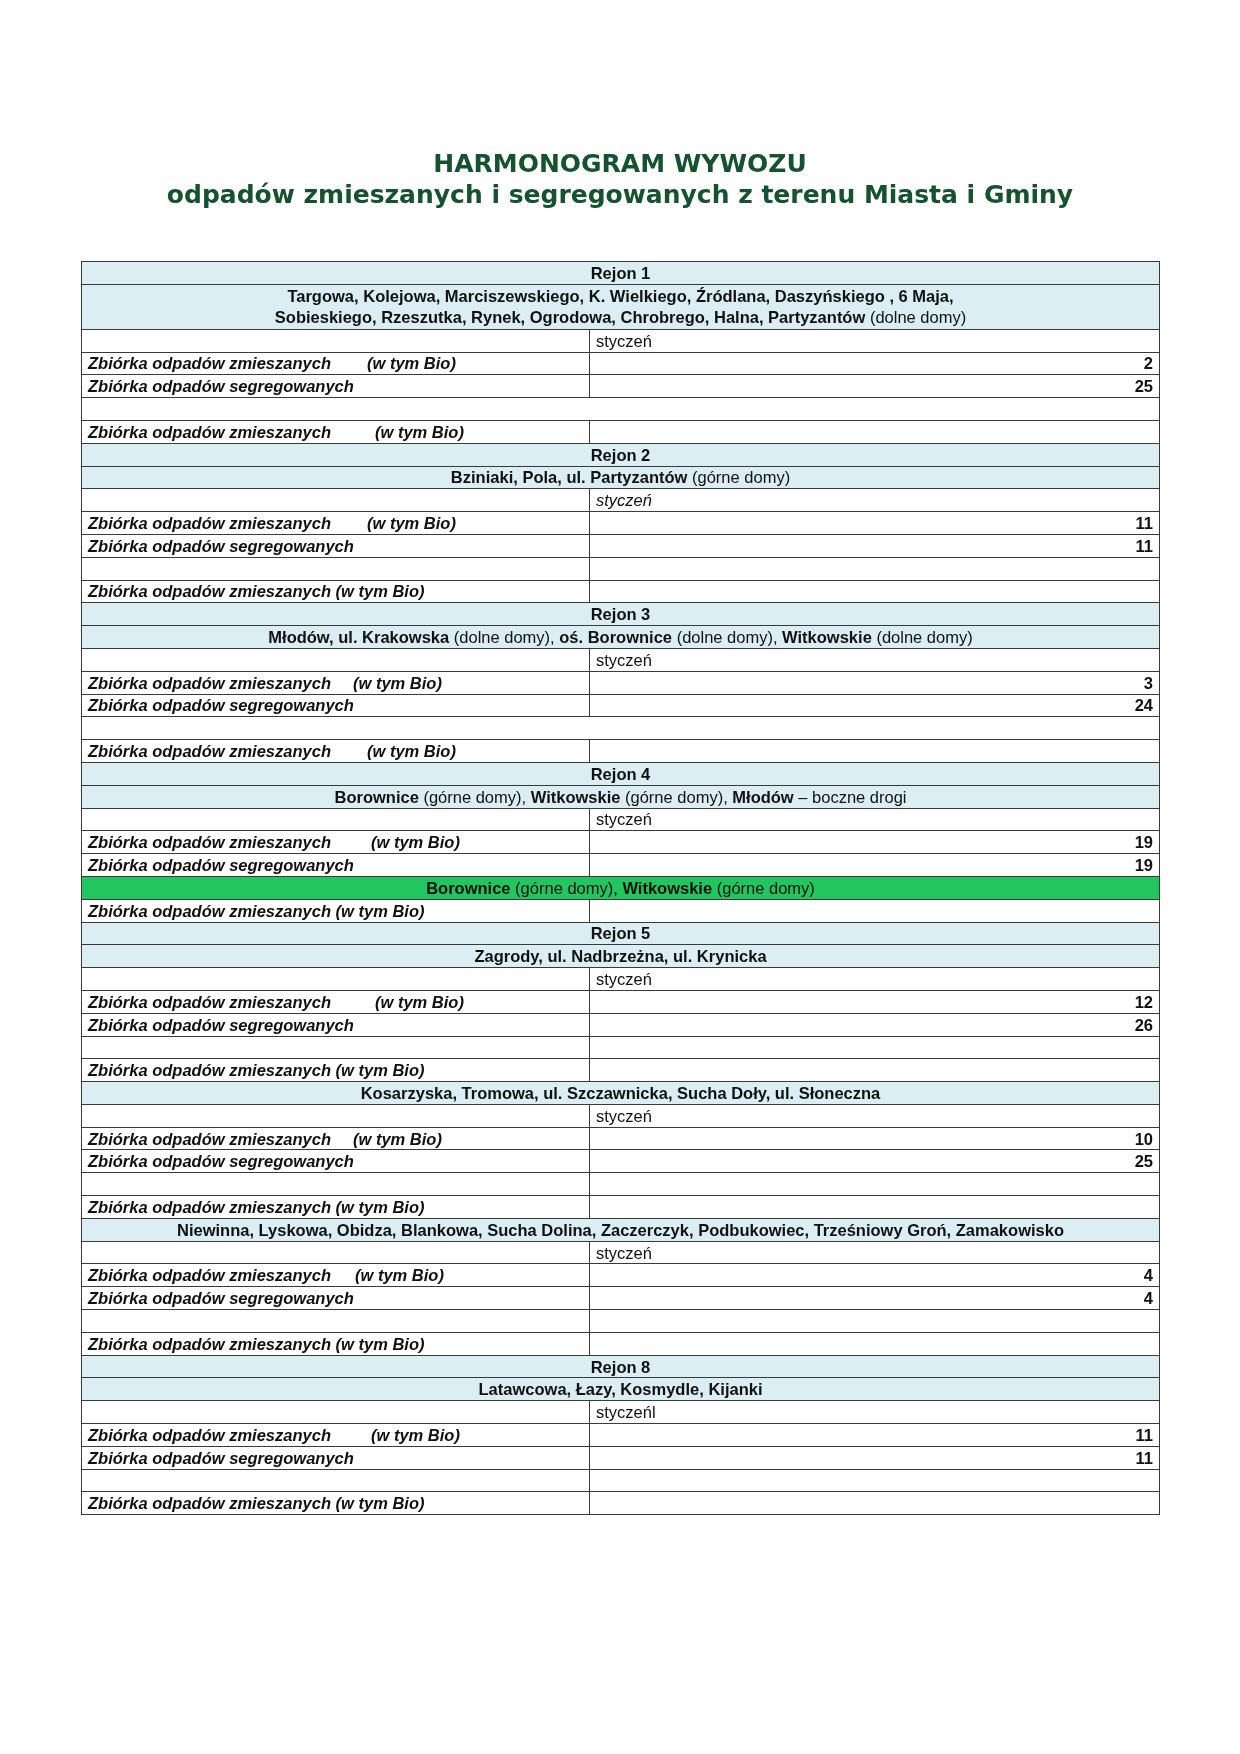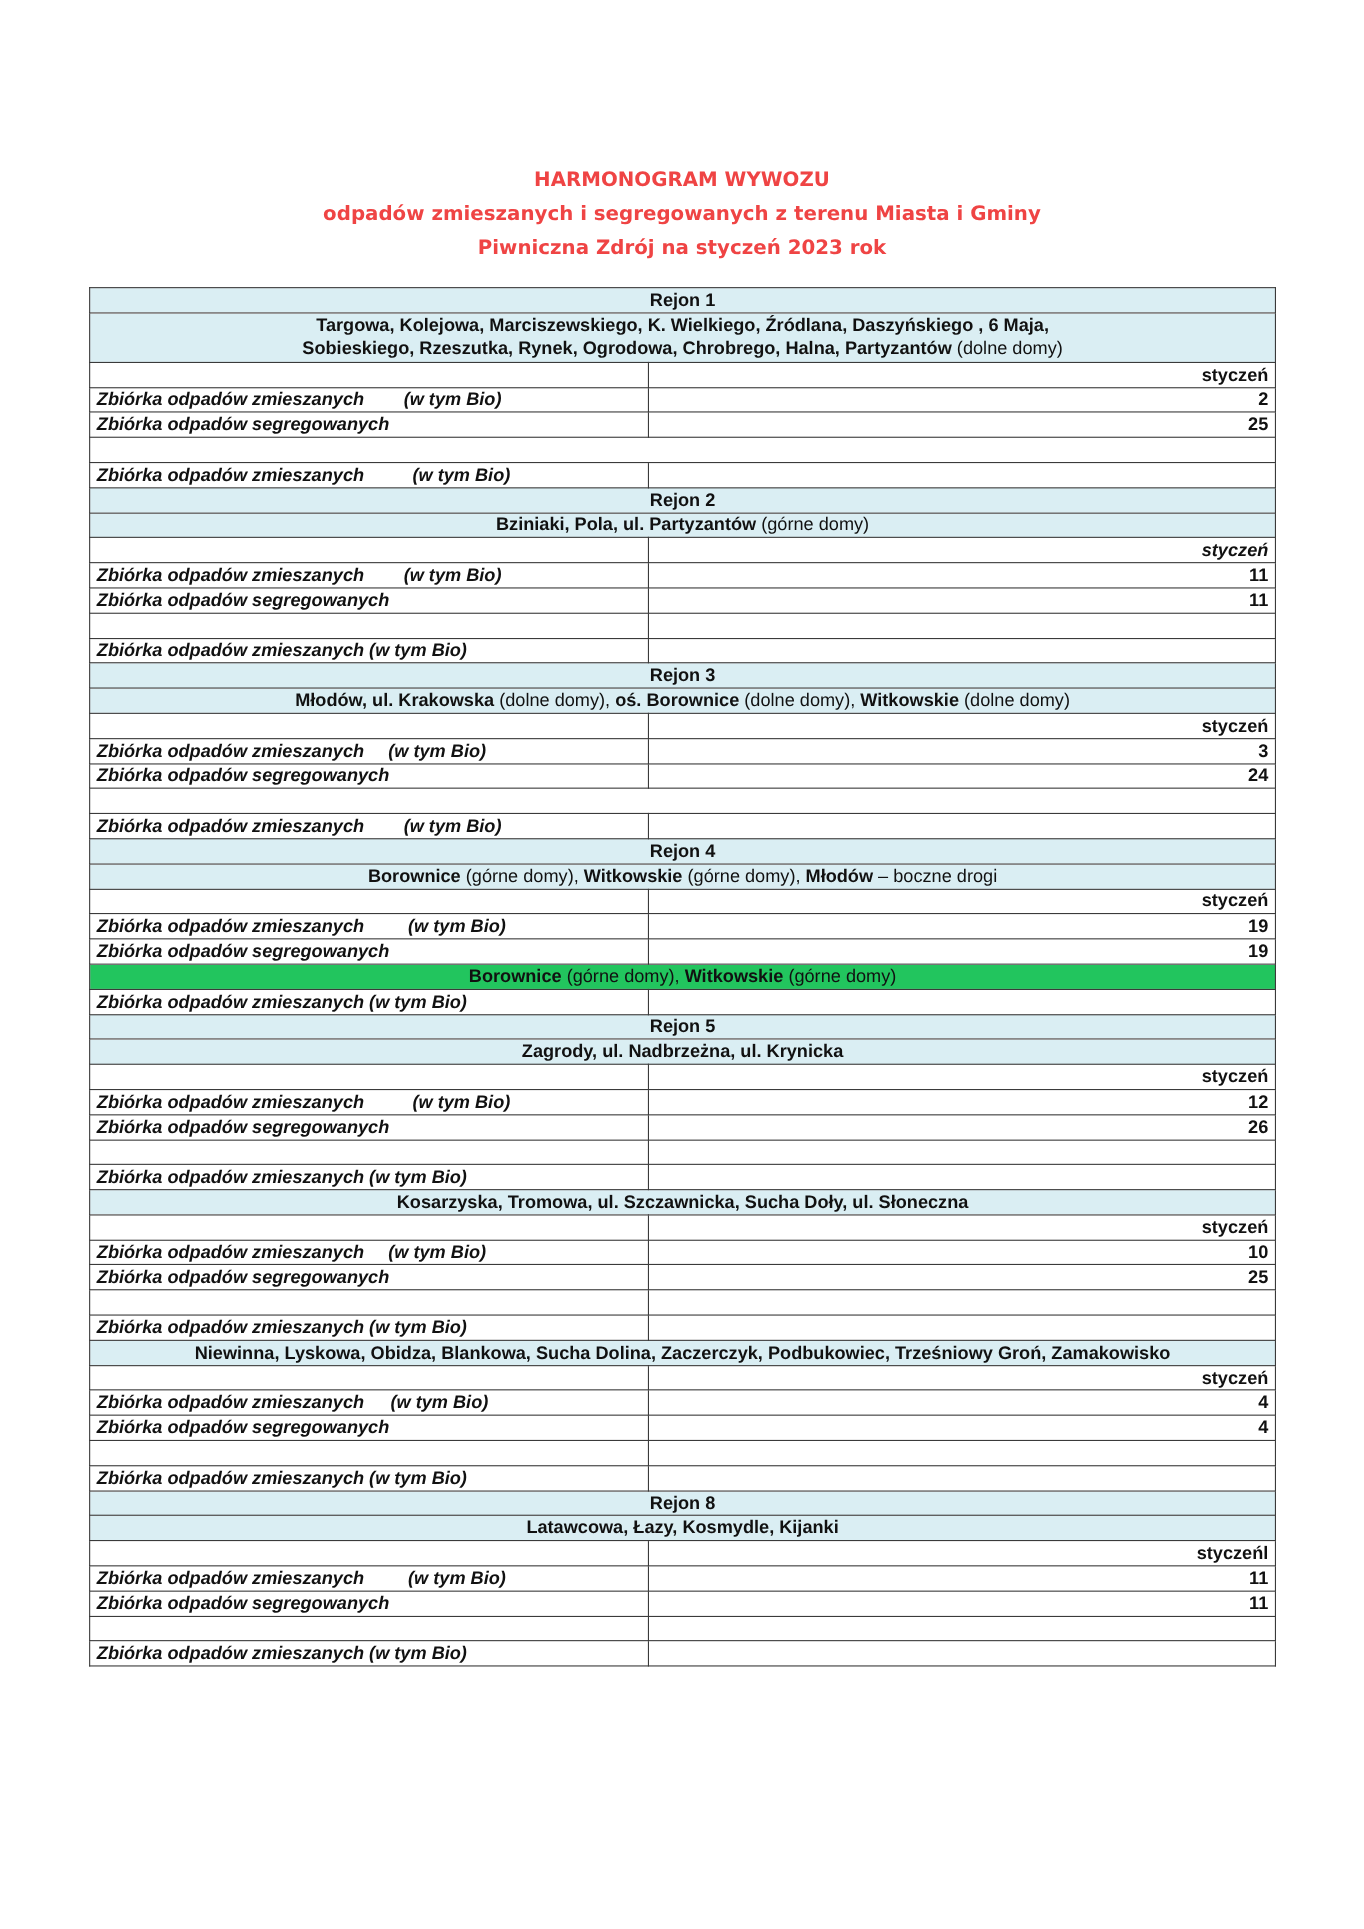--- a/index.html
+++ b/index.html
@@ -1,51 +1,50 @@
 <!DOCTYPE html>
 <html><head>
 <meta charset="utf-8">
 <style>
   html, body { margin: 0; padding: 0; background: #ffffff; }
   body { width: 1240px; height: 1754px; position: relative; overflow: hidden; }
   .title-block {
     position: absolute; left: 0; top: 148px; width: 1240px; text-align: center;
-    font-family: "DejaVu Sans", sans-serif; font-weight: bold; color: #ef4444;
-    font-size: 18px; line-height: 31px;
+    font-family: "DejaVu Sans", sans-serif; font-weight: bold; color: #14532d;
+    font-size: 25px; line-height: 31px;
   }
   .title-block div { white-space: nowrap; }
   table.sched {
     position: absolute; left: 81px; top: 261px; width: 1078px;
     border-collapse: collapse; table-layout: fixed;
     font-family: "Liberation Sans", sans-serif; color: #111;
   }
   table.sched col.c1 { width: 508px; }
   table.sched col.c2 { width: 570px; }
   table.sched td {
     height: 21.8px; padding: 0 6px; border: 1.2px solid #3a3a3a;
     font-size: 16.5px; line-height: 20px; white-space: nowrap; overflow: hidden;
   }
   td.region { background: #daeef3; text-align: center; font-weight: bold; font-size: 18px; }
   td.streets { background: #daeef3; text-align: center; font-weight: bold; }
   td.streets.two { height: 44px; line-height: 21px; }
   td.streets.alt { background: #22c55e; }
   td.streets .light { font-weight: normal; }
-  td.month { text-align: right; font-weight: bold; }
+  td.month { text-align: left; font-weight: normal; }
   td.month.it { font-style: italic; }
   td.label { font-weight: bold; font-style: italic; }
   td.value { text-align: right; font-weight: bold; }
   td.blank { }
 </style>
 </head>
 <body>
 
 <div class="title-block">
   <div>HARMONOGRAM WYWOZU</div>
   <div>odpadów zmieszanych i segregowanych z terenu Miasta i Gminy</div>
-  <div>Piwniczna Zdrój na styczeń 2023 rok</div>
 </div>
 
 <table class="sched">
   <colgroup>
       <col class="c1">
       <col class="c2">
     </colgroup>
   <tbody>
 
     <tr>

